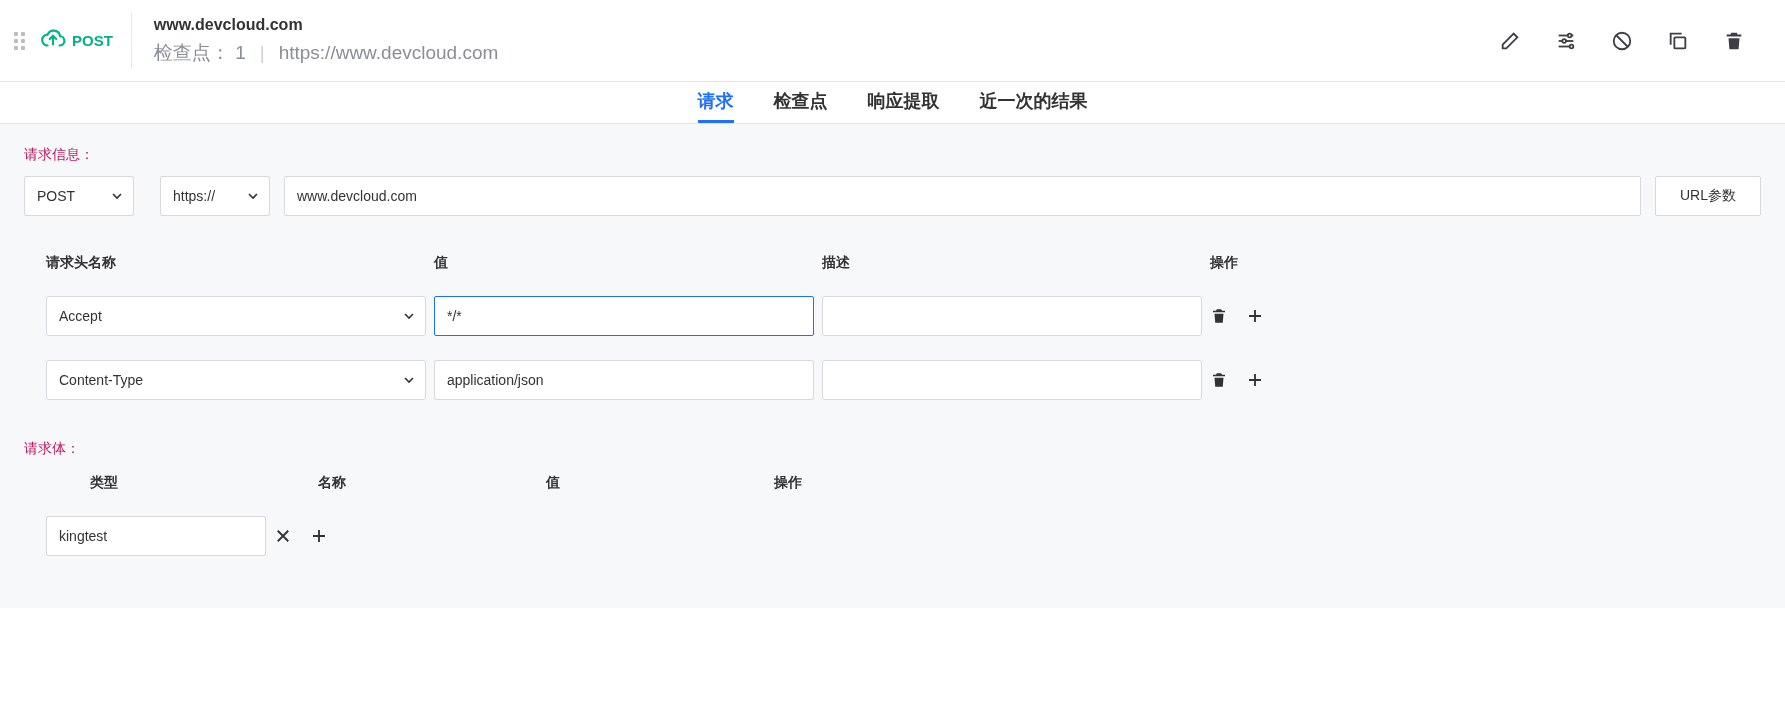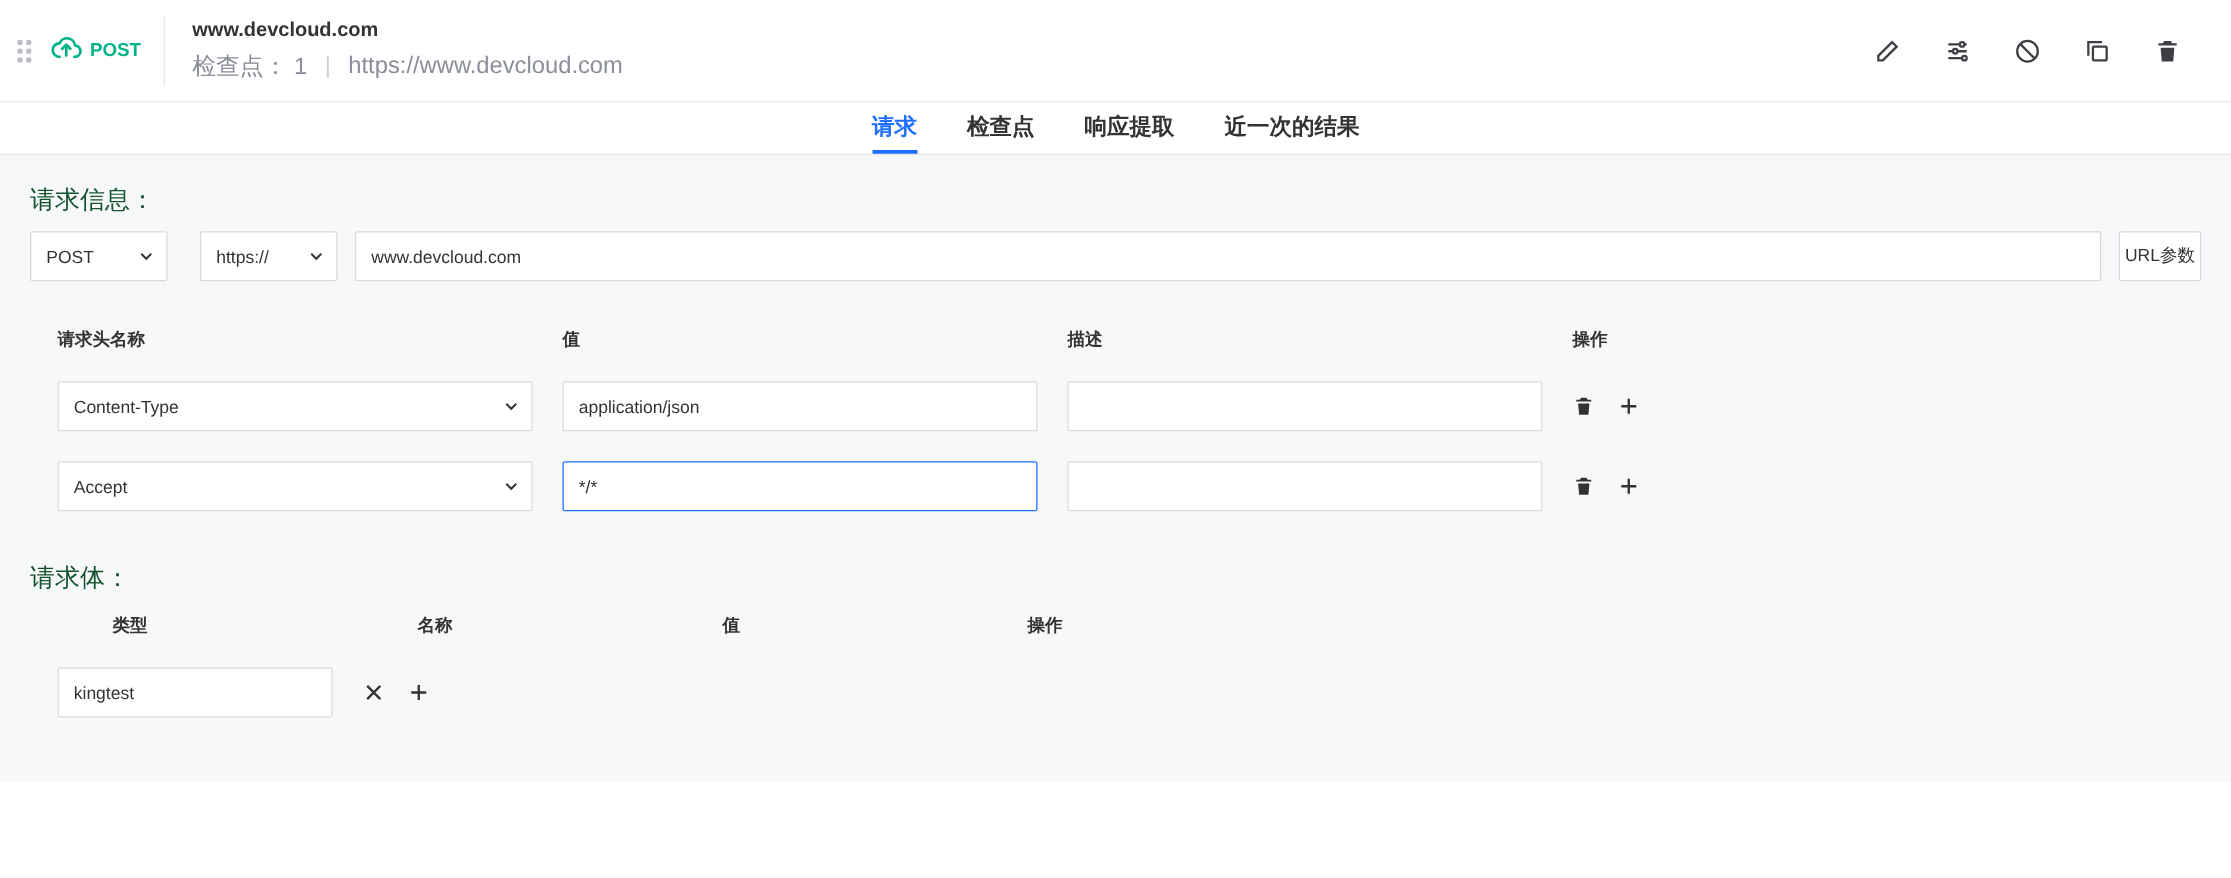--- a/index.html
+++ b/index.html
@@ -62,47 +62,47 @@
     display: flex; align-items: center;
     height: 100%;
     font-size: 18px; font-weight: 600; color: #333;
     border-bottom: 3px solid transparent;
     cursor: pointer;
   }
   .tabrow .tab.active { color: #1e6fff; border-bottom-color: #1e6fff; }
 
   
   .content { background: #f7f8fa; padding: 22px 24px 40px; }
-  .section-label { color: #14532d; font-size: 20px; margin-bottom: 12px; }
+  .section-label { color: #be185d; font-size: 14px; margin-bottom: 12px; }
 
   
   .req-line { display: flex; gap: 14px; align-items: center; margin-bottom: 26px; }
   .select, .input-text {
     background: #fff; border: 1px solid #d7d9de; height: 40px; border-radius: 2px;
     display: flex; align-items: center; padding: 0 12px; font-size: 14px;
   }
   .select { position: relative; cursor: pointer; padding-right: 34px; }
   .select .caret {
     position: absolute; right: 10px; top: 50%; transform: translateY(-50%);
   }
   .caret svg { width: 12px; height: 12px; display: block; }
 
   .sel-method { width: 110px; }
   .sel-proto  { width: 110px; margin-left: 12px; }
   .url-input  { flex: 1; }
 
   .btn-outline {
     background: #fff; border: 1px solid #d7d9de; height: 40px; border-radius: 2px;
-    padding: 0 4px; display: flex; align-items: center; cursor: pointer;
+    padding: 0 24px; display: flex; align-items: center; cursor: pointer;
     font-size: 14px; color: #333;
   }
 
   
   .hdr-table { padding: 0 16px 4px 22px; }
-  .hdr-row { display: flex; align-items: center; gap: 24px; padding: 12px 0; }
+  .hdr-row { display: flex; align-items: center; gap: 8px; padding: 12px 0; }
   .hdr-row.head { font-weight: 700; color: #333; }
   .hdr-col-name { width: 380px; }
   .hdr-col-val  { width: 380px; }
   .hdr-col-desc { width: 380px; }
   .hdr-col-ops  { flex: 1; display: flex; gap: 18px; align-items: center; }
 
   .hdr-row .select, .hdr-row .input-text { width: 100%; }
   .input-focused { border-color: #1e6fff; box-shadow: 0 0 0 0 #1e6fff; }
 
   .tbl-icon { cursor: pointer; color: #333; display: inline-flex; }
@@ -224,20 +224,51 @@
     <div class="hdr-row head">
       <div class="hdr-col-name">请求头名称</div>
       <div class="hdr-col-val">值</div>
       <div class="hdr-col-desc">描述</div>
       <div class="hdr-col-ops">操作</div>
     </div>
 
     <div class="hdr-row">
       <div class="hdr-col-name">
         <div class="select">
+          <span>Accept</span>
+          <span class="caret">
+              <svg viewBox="0 0 12 12">
+                <path d="M2 4l4 4 4-4" fill="none" stroke="#333" stroke-width="1.6"></path>
+              </svg>
+            </span>
+        </div>
+      </div>
+      <div class="hdr-col-val">
+        <div class="input-text input-focused">*/*</div>
+      </div>
+      <div class="hdr-col-desc">
+        <div class="input-text"></div>
+      </div>
+      <div class="hdr-col-ops">
+        <span class="tbl-icon">
+            <svg viewBox="0 0 24 24" fill="currentColor">
+              <path d="M9 3h6l1 2h4v2H4V5h4l1-2zM6 9h12l-1 12H7L6 9z"></path>
+            </svg>
+          </span>
+        <span class="tbl-icon">
+            <svg viewBox="0 0 24 24" fill="none" stroke="currentColor" stroke-width="2.5">
+              <path d="M12 4v16M4 12h16"></path>
+            </svg>
+          </span>
+      </div>
+    </div>
+
+    <div class="hdr-row">
+      <div class="hdr-col-name">
+        <div class="select">
           <span>Content-Type</span>
           <span class="caret">
               <svg viewBox="0 0 12 12">
                 <path d="M2 4l4 4 4-4" fill="none" stroke="#333" stroke-width="1.6"></path>
               </svg>
             </span>
         </div>
       </div>
       <div class="hdr-col-val">
         <div class="input-text">application/json</div>
@@ -251,51 +282,20 @@
               <path d="M9 3h6l1 2h4v2H4V5h4l1-2zM6 9h12l-1 12H7L6 9z"></path>
             </svg>
           </span>
         <span class="tbl-icon">
             <svg viewBox="0 0 24 24" fill="none" stroke="currentColor" stroke-width="2.5">
               <path d="M12 4v16M4 12h16"></path>
             </svg>
           </span>
       </div>
     </div>
-
-    <div class="hdr-row">
-      <div class="hdr-col-name">
-        <div class="select">
-          <span>Accept</span>
-          <span class="caret">
-              <svg viewBox="0 0 12 12">
-                <path d="M2 4l4 4 4-4" fill="none" stroke="#333" stroke-width="1.6"></path>
-              </svg>
-            </span>
-        </div>
-      </div>
-      <div class="hdr-col-val">
-        <div class="input-text input-focused">*/*</div>
-      </div>
-      <div class="hdr-col-desc">
-        <div class="input-text"></div>
-      </div>
-      <div class="hdr-col-ops">
-        <span class="tbl-icon">
-            <svg viewBox="0 0 24 24" fill="currentColor">
-              <path d="M9 3h6l1 2h4v2H4V5h4l1-2zM6 9h12l-1 12H7L6 9z"></path>
-            </svg>
-          </span>
-        <span class="tbl-icon">
-            <svg viewBox="0 0 24 24" fill="none" stroke="currentColor" stroke-width="2.5">
-              <path d="M12 4v16M4 12h16"></path>
-            </svg>
-          </span>
-      </div>
-    </div>
   </div>
 
   <div class="section-label" style="margin-top:24px">请求体：</div>
   <div class="body-table">
     <div class="hdr-row head">
       <div class="body-col-type">类型</div>
       <div class="body-col-name">名称</div>
       <div class="body-col-val">值</div>
       <div class="body-col-ops">操作</div>
     </div>

